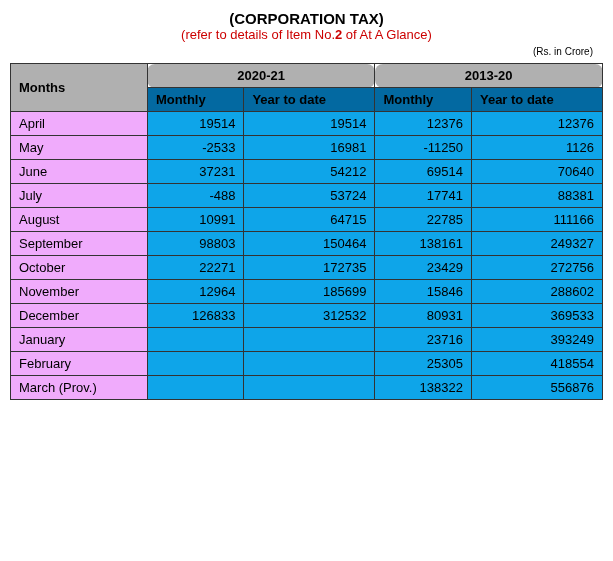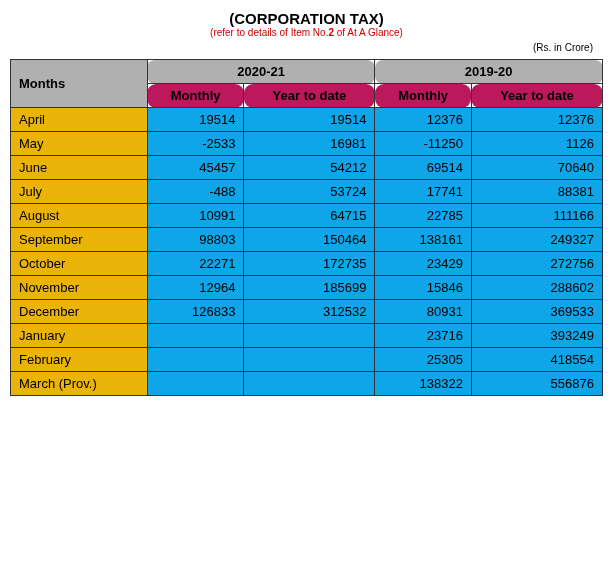--- a/index.html
+++ b/index.html
@@ -12,21 +12,21 @@
     }
     .title {
       text-align: center;
       font-weight: bold;
       font-size: 15px;
       margin-bottom: 0;
     }
     .subtitle {
       text-align: center;
       color: #c00;
-      font-size: 10px;
+      font-size: 13px;
       margin-bottom: 4px;
     }
     .subtitle b { color: #c00; font-weight: bold; }
     .unit {
       text-align: right;
       font-size: 10px;
       color: #000;
       margin-bottom: 6px;
       padding-right: 10px;
     }
@@ -34,59 +34,58 @@
       border-collapse: collapse;
       width: 100%;
     }
     th, td {
       border: 1px solid #333;
       padding: 4px 8px;
       text-align: right;
     }
     td.month-cell {
       text-align: left;
-      background: #eab308;
+      background: #f0abfc;
     }
     .header-months {
       background: #b0b0b0;
       text-align: left;
       font-weight: bold;
       margin-top: 32px;
     }
     .header-year {
       background: #b0b0b0;
       text-align: center;
       font-weight: bold;
       border-radius: 8px;
     }
     .header-sub {
-      background: #be185d;
-      text-align: center;
+      background: #0369a1;
+      text-align: left;
       font-weight: bold;
-      border-radius: 9px;
     }
     .data-cell {
       background: #0ea5e9;
     }
   </style>
 </head>
 <body>
 
 <div class="title">(CORPORATION TAX)</div>
 <div class="subtitle">
   <span>(refer to details of Item No.</span><b>2</b><span> of At A Glance)</span>
 </div>
 <div class="unit">(Rs. in Crore)</div>
 
 <table>
   <thead>
     <tr>
       <th class="header-months" rowspan="2">Months</th>
       <th class="header-year" colspan="2">2020-21</th>
-      <th class="header-year" colspan="2">2019-20</th>
+      <th class="header-year" colspan="2">2013-20</th>
     </tr>
     <tr>
       <th class="header-sub">Monthly</th>
       <th class="header-sub">Year to date</th>
       <th class="header-sub">Monthly</th>
       <th class="header-sub">Year to date</th>
     </tr>
   </thead>
   <tbody id="table-body">
   <tr>
@@ -98,21 +97,21 @@
       </tr>
       <tr>
         <td class="month-cell">May</td>
         <td class="data-cell">-2533</td>
         <td class="data-cell">16981</td>
         <td class="data-cell">-11250</td>
         <td class="data-cell">1126</td>
       </tr>
       <tr>
         <td class="month-cell">June</td>
-        <td class="data-cell">45457</td>
+        <td class="data-cell">37231</td>
         <td class="data-cell">54212</td>
         <td class="data-cell">69514</td>
         <td class="data-cell">70640</td>
       </tr>
       <tr>
         <td class="month-cell">July</td>
         <td class="data-cell">-488</td>
         <td class="data-cell">53724</td>
         <td class="data-cell">17741</td>
         <td class="data-cell">88381</td>

